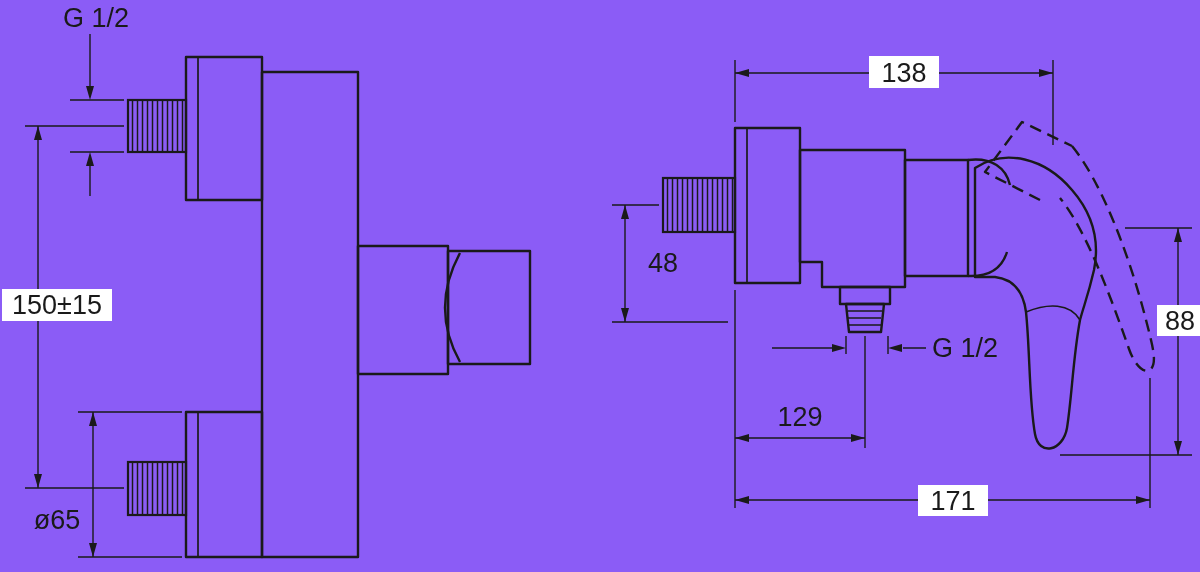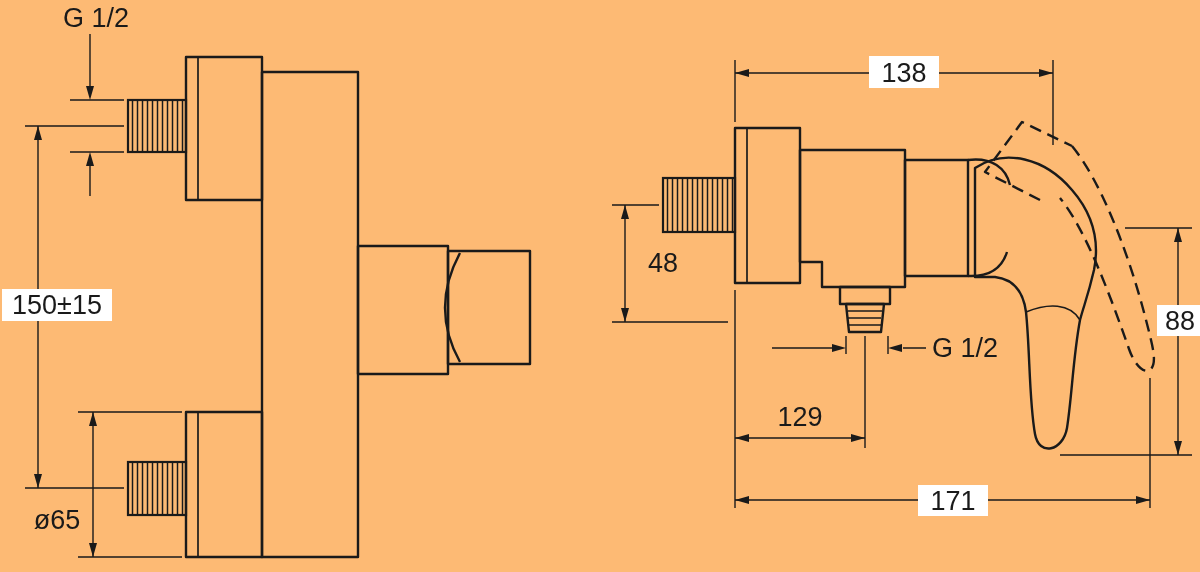--- a/index.html
+++ b/index.html
@@ -1,17 +1,17 @@
 <!DOCTYPE html>
 <html><head>
 <meta charset="utf-8">
 <style>
   html, body { margin: 0; padding: 0; background: #ffffff; }
   .page {
-    width: 1200px; height: 572px; background: #fdba74;
+    width: 1200px; height: 572px; background: #8b5cf6;
     position: relative; overflow: hidden;
     font-family: "Liberation Sans", sans-serif;
   }
   svg text {
     font-family: "Liberation Sans", sans-serif;
     font-size: 27px;
     fill: #1a1a1a;
   }
   .mid { text-anchor: middle; }
   .obj  { fill: none; stroke: #1a1a1a; stroke-width: 2.4; stroke-linejoin: round; }

